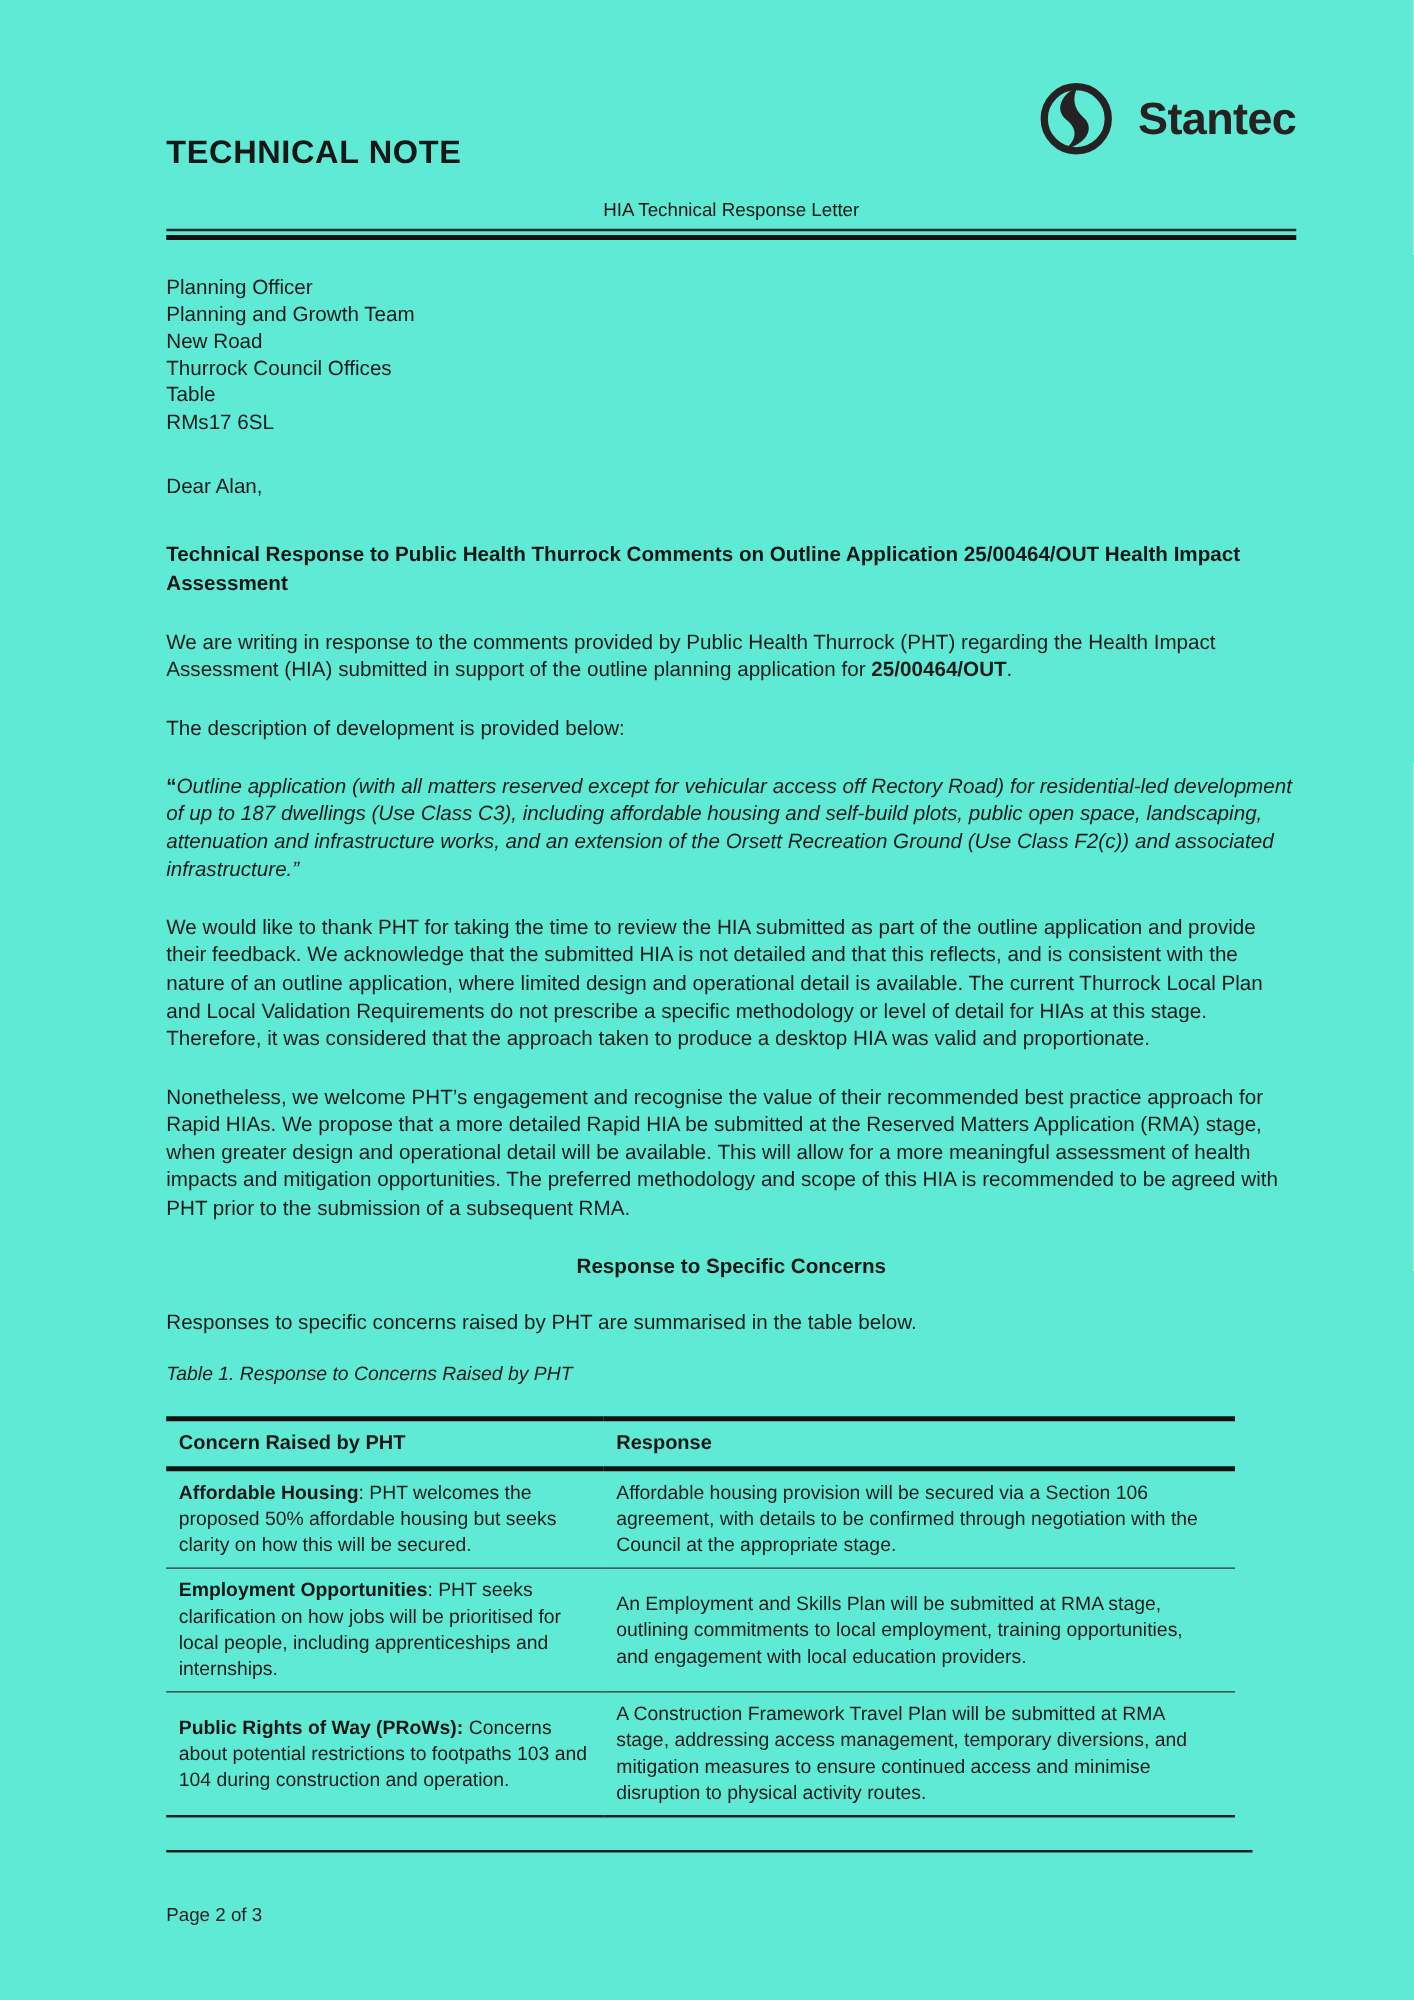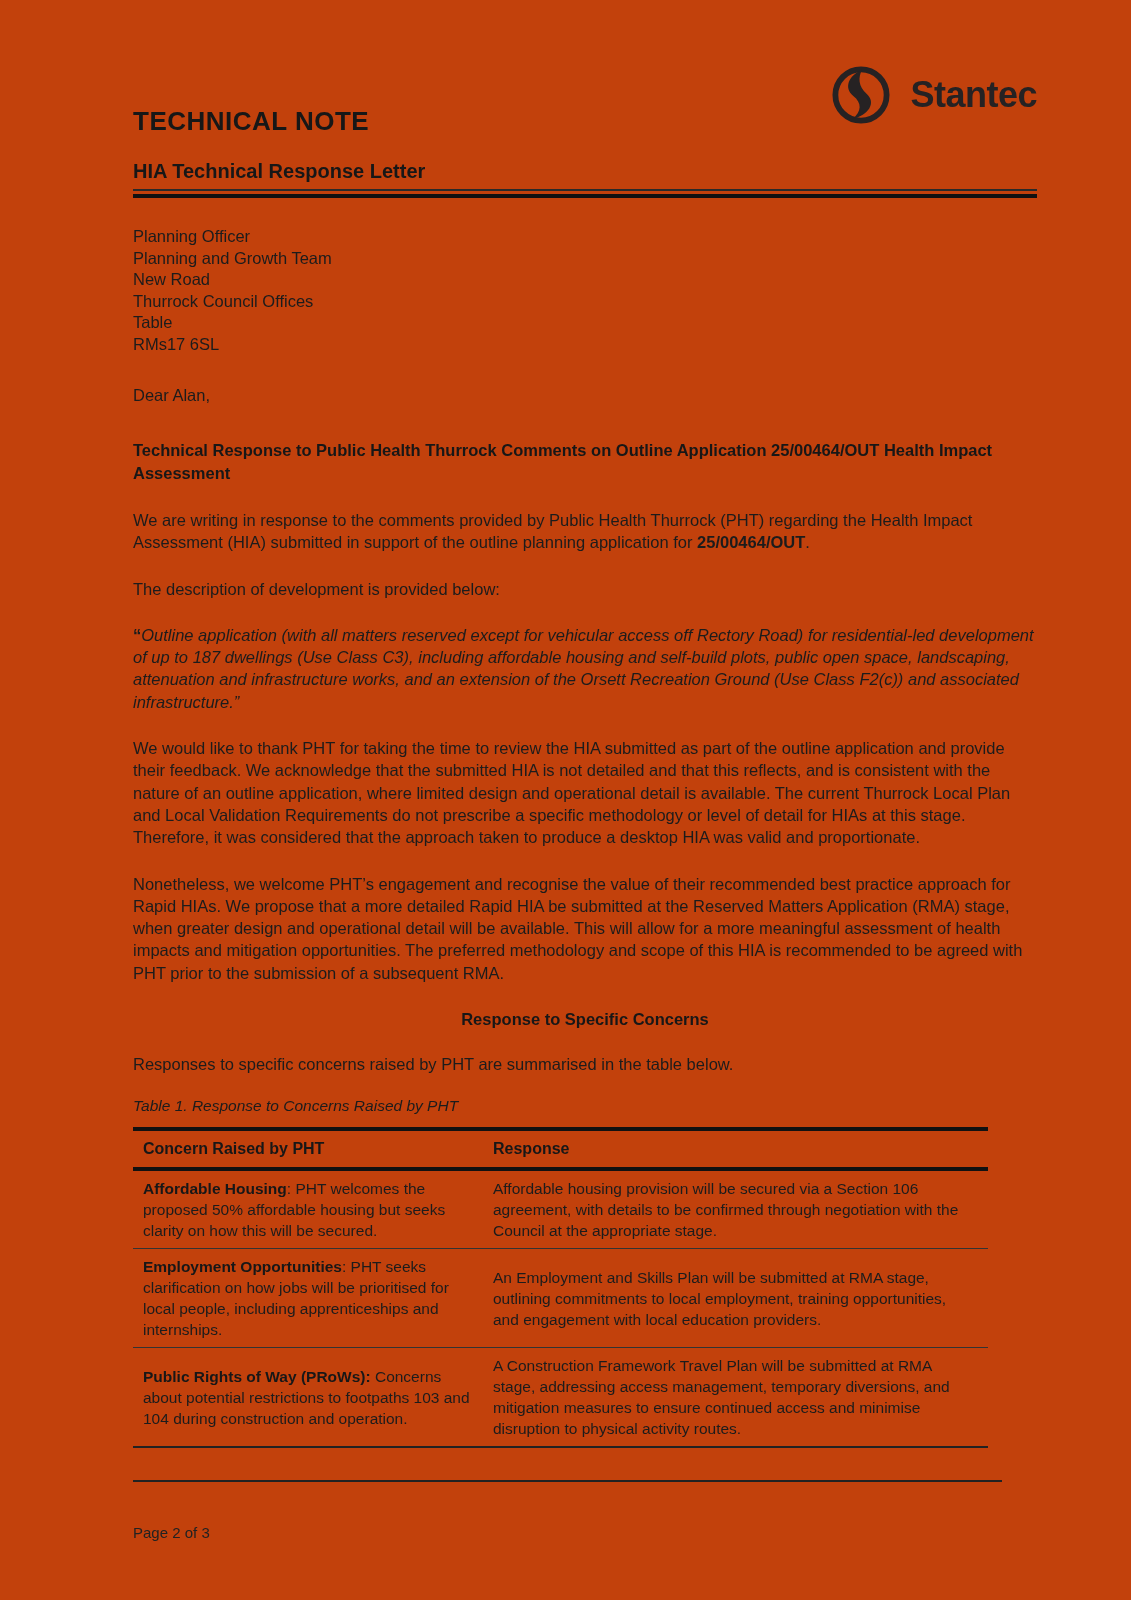--- a/index.html
+++ b/index.html
@@ -1,21 +1,21 @@
 <!DOCTYPE html>
 <html><head>
 <meta charset="utf-8">
 <style>
   html, body { margin: 0; padding: 0; background: #ffffff; }
   .page {
     position: relative;
     width: 1131px;
     height: 1600px;
     margin: 0 auto;
-    background: #c2410c;
+    background: #5eead4;
     font-family: "Liberation Sans", sans-serif;
     color: #1c1c1c;
     box-sizing: border-box;
     padding: 62px 94px 0 133px;
     overflow: hidden;
   }
 
   
   .hdr { position: relative; height: 84px; }
   .doc-type {
@@ -37,23 +37,23 @@
   .logo-icon svg { display: block; }
   .wordmark {
     font-size: 36px;
     font-weight: bold;
     color: #262223;
     letter-spacing: -0.5px;
   }
 
   .letter-title {
     margin: 14px 0 6px 0;
-    text-align: left;
-    font-size: 20px;
-    font-weight: bold;
+    text-align: center;
+    font-size: 15px;
+    font-weight: normal;
     color: #171717;
   }
   .rule-thin  { height: 0; border-top: 2px solid #2a2a2a; margin: 0; }
   .rule-thick { height: 0; border-top: 4px solid #111111; margin: 3px 0 0 0; }
 
   
   .address { margin-top: 28px; font-size: 16.5px; line-height: 21.5px; }
   .salutation { margin-top: 31px; font-size: 16.5px; }
 
   .subject {
@@ -81,21 +81,21 @@
     text-align: center;
   }
   .table-caption {
     margin: 22px 0 0 0;
     font-size: 15.5px;
     font-style: italic;
   }
 
   
   table.concerns {
-    margin-top: 12px;
+    margin-top: 24px;
     width: 855px;
     border-collapse: collapse;
     border-top: 4px solid #111111;
     border-bottom: 2px solid #222222;
   }
   table.concerns th {
     text-align: left;
     font-size: 16px;
     font-weight: bold;
     color: #171717;

